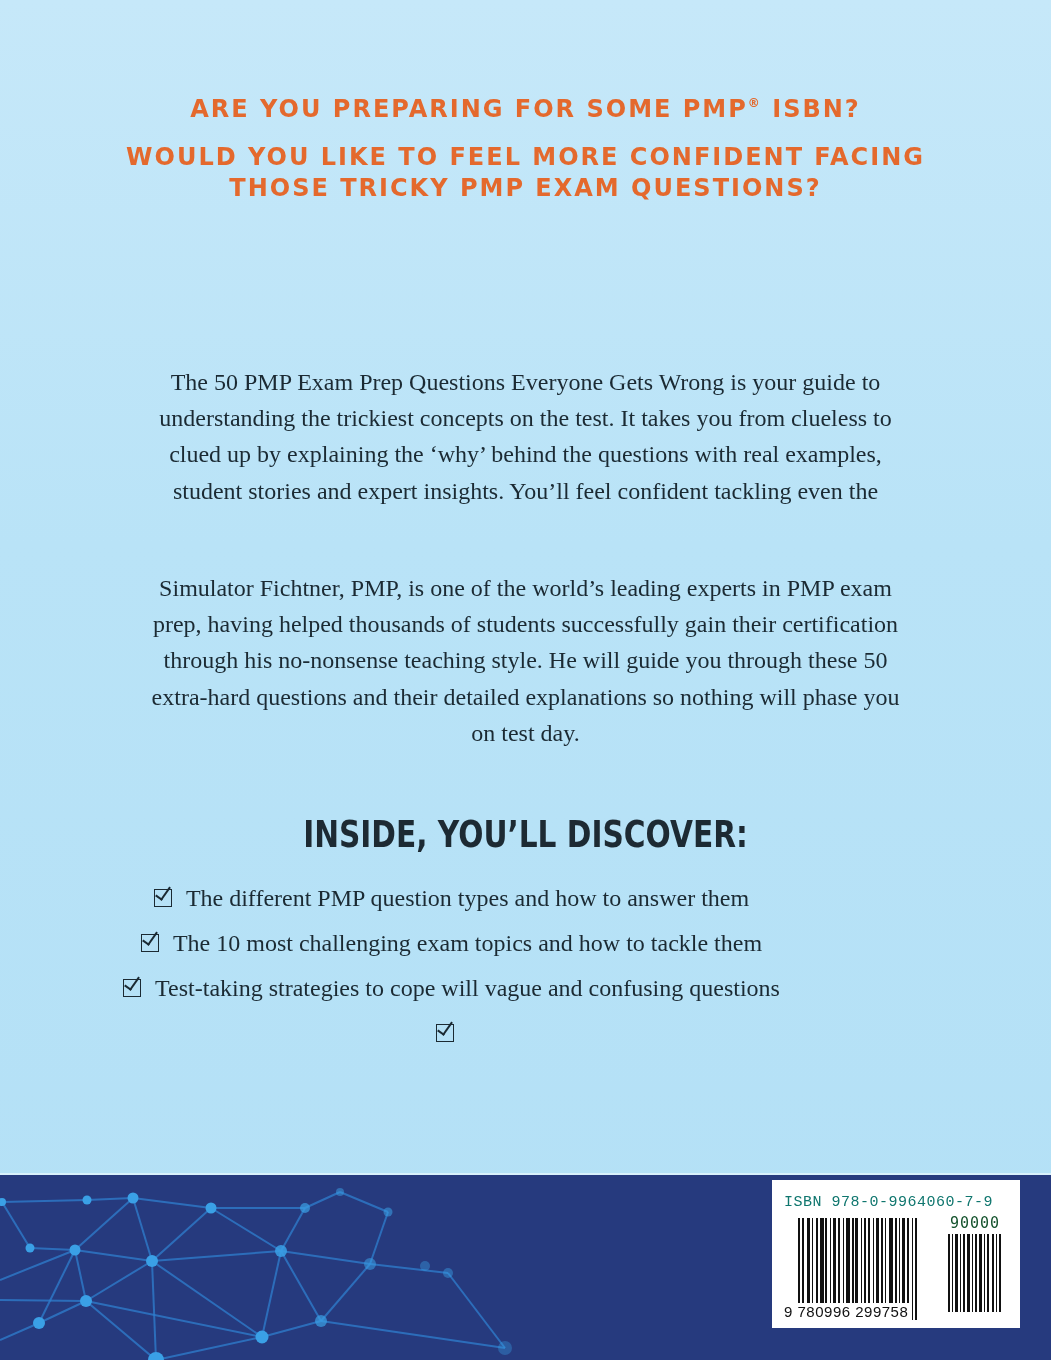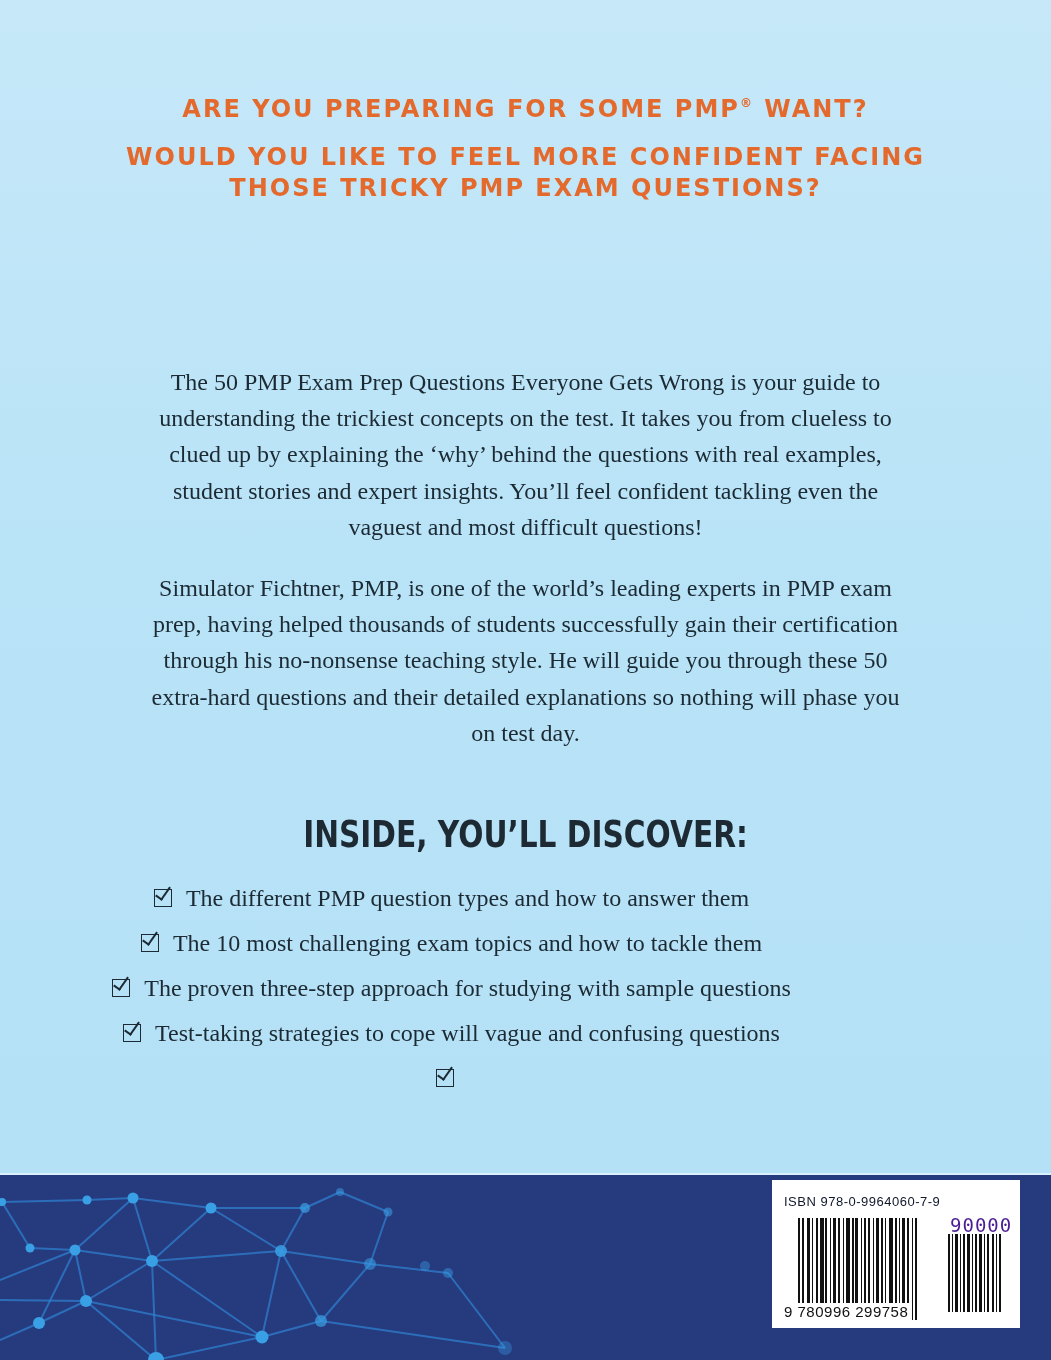--- a/index.html
+++ b/index.html
@@ -40,62 +40,60 @@
   .band {
     position: absolute; top: 1173px; left: 0; width: 1051px; height: 187px;
     background: #263a7e; border-top: 2px solid #d9f1fc; overflow: hidden;
   }
   .band svg { position: absolute; left: 0; top: 0; }
   .barcode-box {
     position: absolute; left: 772px; top: 1180px; width: 248px; height: 148px;
     background: #ffffff;
   }
   .isbn-text {
-    position: absolute; left: 12px; top: 14px; font-family: Liberation Sans, sans-serif;
-    font-size: 13px; color: #0f172a; letter-spacing: 0.5px; white-space: nowrap;
+    position: absolute; left: 12px; top: 14px; font-family: Liberation Mono, monospace;
+    font-size: 15px; color: #0f766e; letter-spacing: 0.5px; white-space: nowrap;
   }
   .price-code { position: absolute; left: 178px; top: 34px; font-family: "DejaVu Sans Mono", monospace;
-    font-size: 19px; color: #4c1d95; letter-spacing: 1px; }
+    font-size: 15px; color: #14532d; letter-spacing: 1px; }
   .bars-main { position: absolute; left: 26px; top: 38px; width: 140px; height: 102px; display: flex; }
   .bars-addon { position: absolute; left: 176px; top: 54px; width: 62px; height: 78px; display: flex; }
   .bar { background: #111; height: 100%; }
   .gap { height: 100%; }
   .bar-digits { position: absolute; left: 12px; top: 123px; font-family: "Liberation Sans", sans-serif;
     font-size: 15px; color: #111; background: #fff; padding-right: 2px; letter-spacing: 0.5px; }
 </style>
 </head>
 <body>
 
 <div class="questions">
-  <p><span>ARE YOU PREPARING FOR SOME PMP</span><sup>®</sup><span> WANT?</span></p>
+  <p><span>ARE YOU PREPARING FOR SOME PMP</span><sup>®</sup><span> ISBN?</span></p>
   <p><span>WOULD YOU LIKE TO FEEL MORE CONFIDENT FACING</span><br><span>THOSE TRICKY PMP EXAM QUESTIONS?</span></p>
 </div>
 
 <div class="body-text" id="para1">
   <div>The 50 PMP Exam Prep Questions Everyone Gets Wrong is your guide to</div>
   <div>understanding the trickiest concepts on the test. It takes you from clueless to</div>
   <div>clued up by explaining the ‘why’ behind the questions with real examples,</div>
   <div>student stories and expert insights. You’ll feel confident tackling even the</div>
-  <div>vaguest and most difficult questions!</div>
 </div>
 
 <div class="body-text" id="para2">
   <div>Simulator Fichtner, PMP, is one of the world’s leading experts in PMP exam</div>
   <div>prep, having helped thousands of students successfully gain their certification</div>
   <div>through his no-nonsense teaching style. He will guide you through these 50</div>
   <div>extra-hard questions and their detailed explanations so nothing will phase you</div>
   <div>on test day.</div>
 </div>
 
 <div class="heading">INSIDE, YOU’LL DISCOVER:</div>
 
 <ul class="list">
   <li><span class="check"></span><span>The different PMP question types and how to answer them</span></li>
   <li><span class="check"></span><span>The 10 most challenging exam topics and how to tackle them</span></li>
-  <li><span class="check"></span><span>The proven three-step approach for studying with sample questions</span></li>
   <li><span class="check"></span><span>Test-taking strategies to cope will vague and confusing questions</span></li>
   <li><span class="check"></span></li>
 </ul>
 
 <div class="band">
   <svg width="560" height="187">
     <g stroke="#2f7fcf" stroke-opacity="0.75" stroke-width="2" fill="none">
       <line x1="2" y1="27" x2="87" y2="25"></line>
         <line x1="87" y1="25" x2="133" y2="23"></line>
       <line x1="133" y1="23" x2="211" y2="33"></line>

